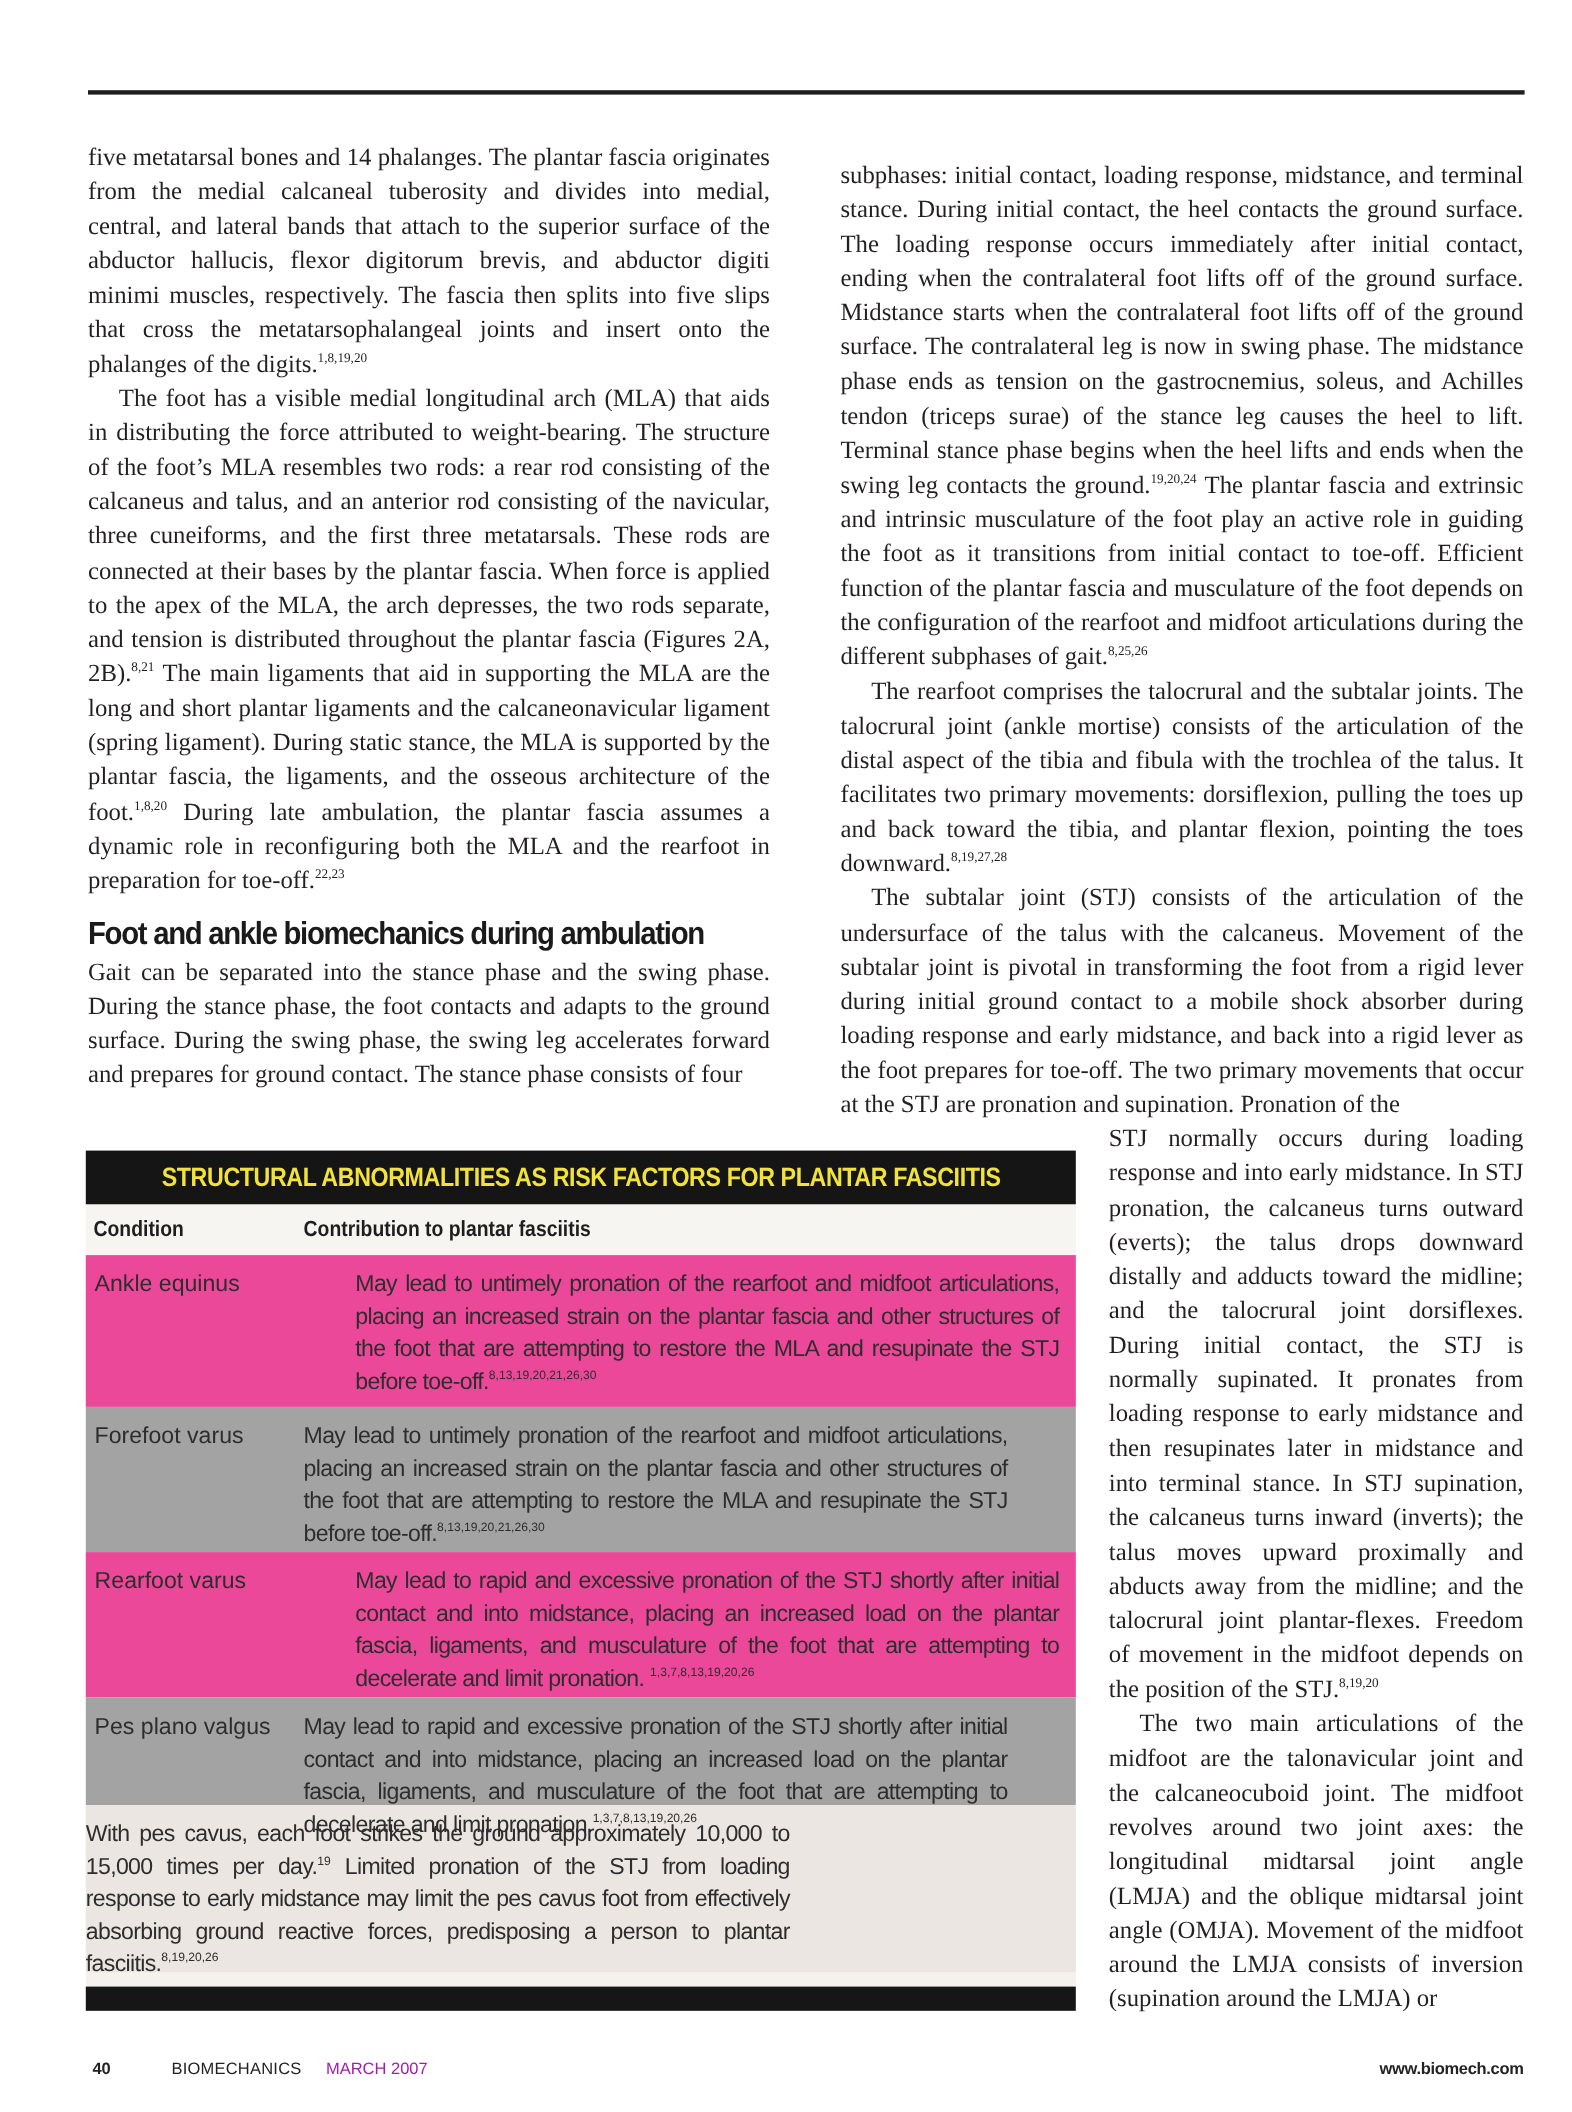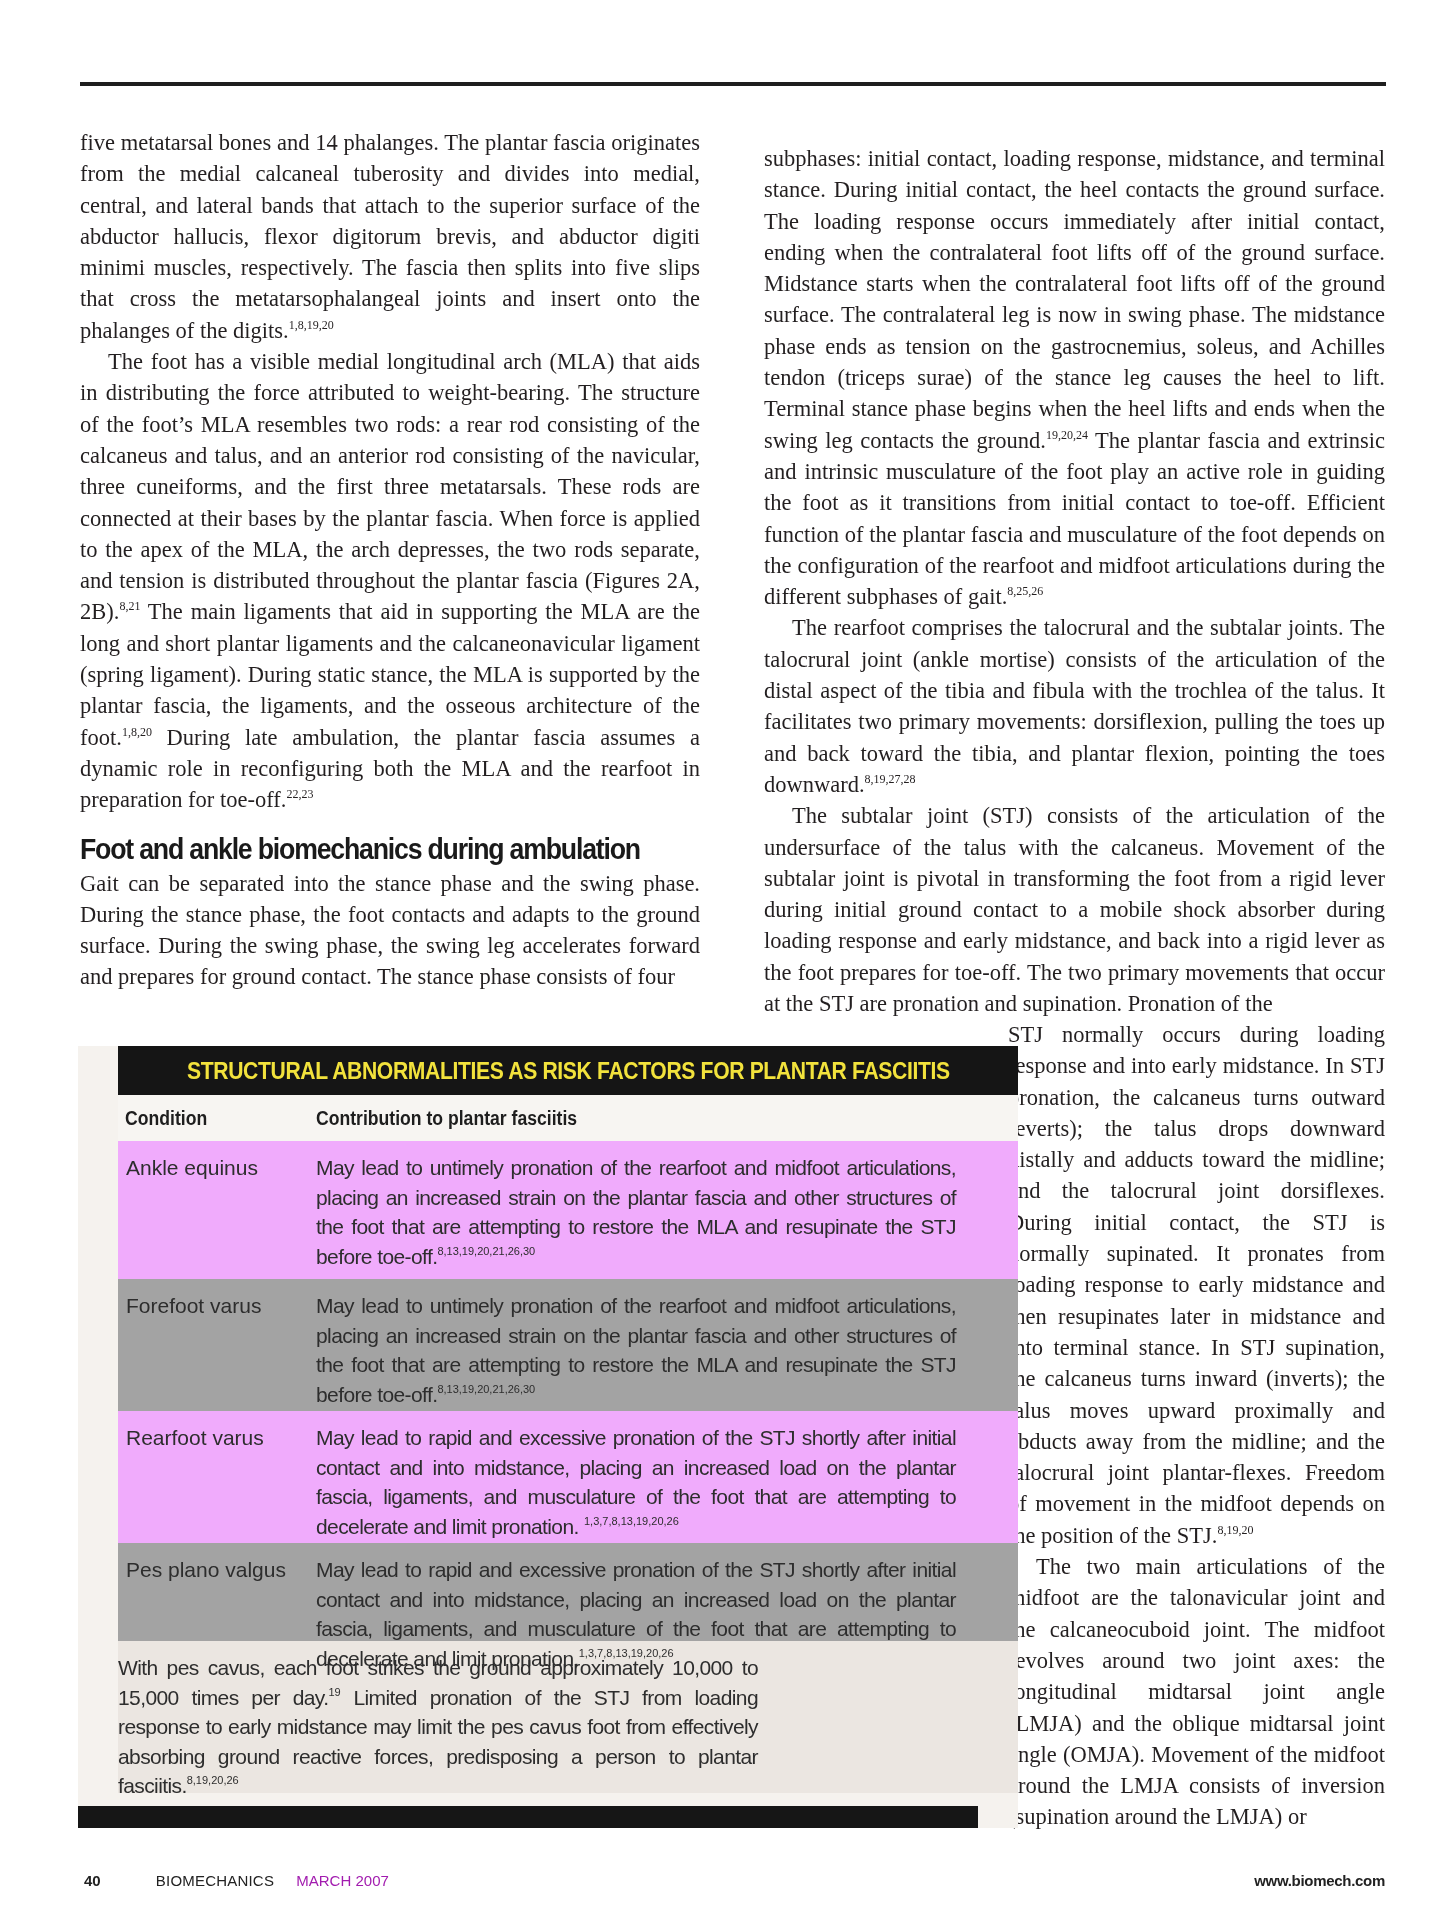--- a/index.html
+++ b/index.html
@@ -10,30 +10,30 @@
   .col p { margin: 0; }
   .indent { text-indent: 28px; }
   sup { font-size: 12px; line-height: 0; vertical-align: 9px; letter-spacing: 0; }
   .left-col { left: 80px; top: 127px; width: 620px; }
   .right-col { left: 764px; top: 143px; width: 621px; }
   .heading { font-family: "Liberation Sans", "DejaVu Sans", sans-serif; font-weight: bold; font-size: 29px; letter-spacing: -1.3px; transform: scaleX(0.92); transform-origin: left; margin: 16px 0 2px 0 !important; line-height: 34px; color: #1a1a1a; white-space: nowrap; text-align: left; }
   .narrow-col { left: 1008px; top: 1019px; width: 377px; }
   .table-box { position: absolute; left: 78px; top: 1046px; width: 900px; height: 782px; background: #f5f2ee; }
   .table-title { height: 49px; background: #151515; color: #f2e23c; font-family: "Liberation Sans", "DejaVu Sans", sans-serif; font-weight: bold; font-size: 24px; line-height: 49px; text-align: center; letter-spacing: -0.4px; }
   .table-title span { display: inline-block; transform: scaleX(0.88); }
-  .sans { font-family: "Liberation Sans", "DejaVu Sans", sans-serif; padding-left: 40px; }
+  .sans { font-family: "Liberation Sans", "DejaVu Sans", sans-serif; }
   .thead { display: flex; height: 46px; align-items: center; background: #f7f5f2; }
   .thead div { font-weight: bold; font-size: 20px; color: #1e1e1e; transform: scaleX(0.88); transform-origin: left; }
   .c1 { width: 198px; padding-left: 8px; box-sizing: border-box; flex: none; }
   .c2 { width: 660px; flex: none; }
   .trow { display: flex; font-size: 21px; line-height: 29.5px; color: #2d2d2d; padding-top: 12px; box-sizing: border-box; }
   .trow .c1, .trow .c2 { transform-origin: left top; }
   .trow .c2 { width: 640px; text-align: justify; }
   .trow .c2 span.txt { letter-spacing: -0.6px; }
-  .trow.shade { background: #f0abfc; }
+  .trow.shade { background: #ec4899; gap: 47px; }
   .trow.light { background: #a3a3a3; }
   .trow.gray { background: #ebe6e1; }
   .trow sup { font-size: 11px; vertical-align: 9px; }
   .bottom-bar { position: absolute; left: 0; bottom: 0; width: 900px; height: 22px; background: #161616; }
   .footer { position: absolute; top: 1872px; font-family: "Liberation Sans", "DejaVu Sans", sans-serif; font-size: 15px; color: #222; }
   .footer-left { left: 84px; }
   .footer-left .pg { font-weight: bold; margin-right: 10px; }
   .footer-left .mag { font-weight: normal; margin-right: 18px; letter-spacing: 0.2px; padding-left: 41px; }
   .footer-left .date { color: #a21caf; }
   .footer-right { right: 44px; font-weight: bold; letter-spacing: -0.3px; }

